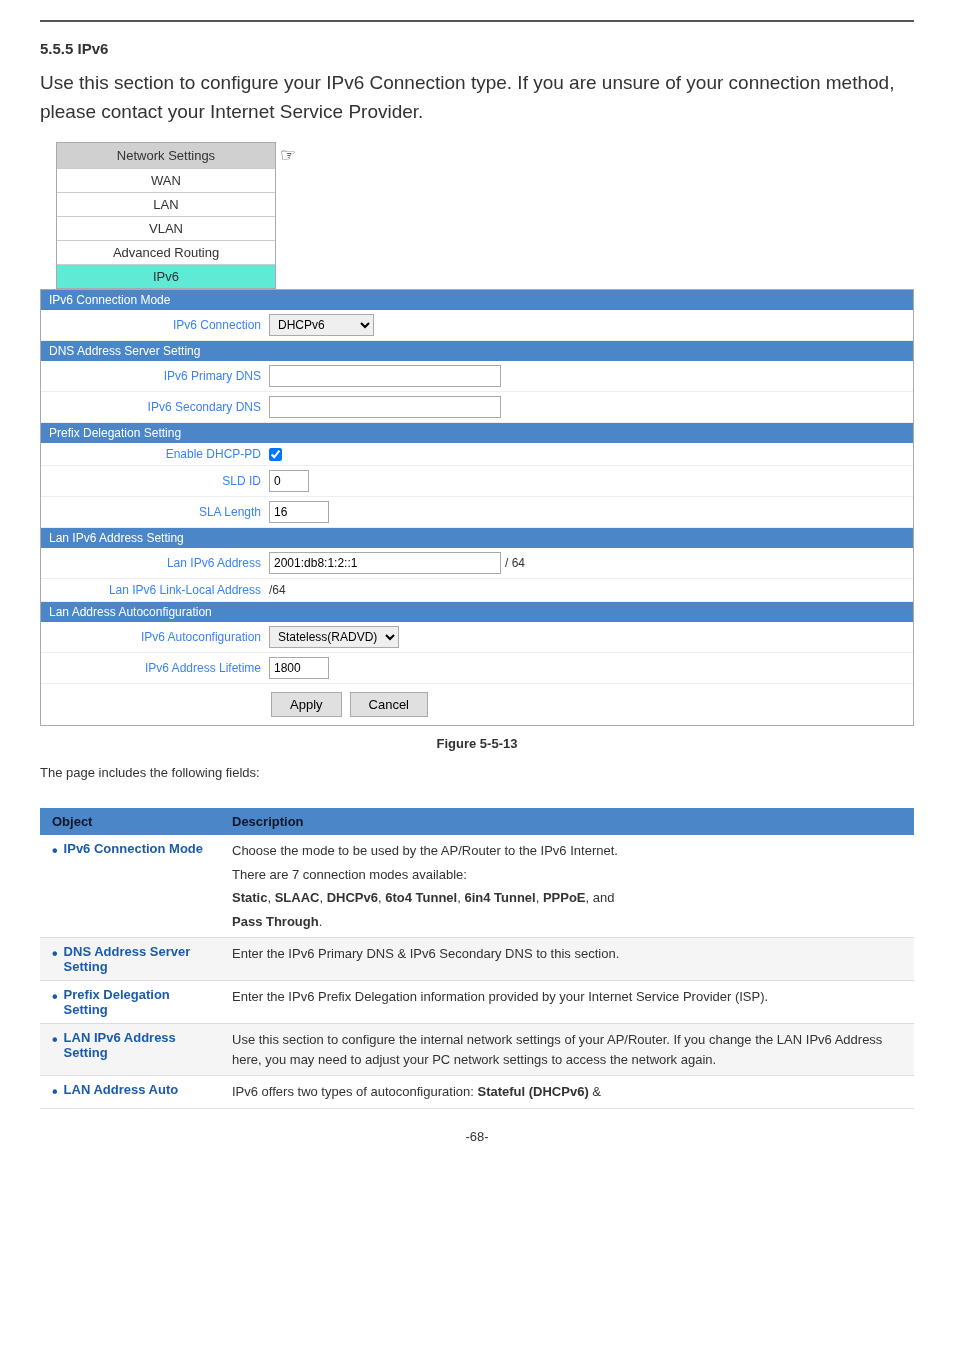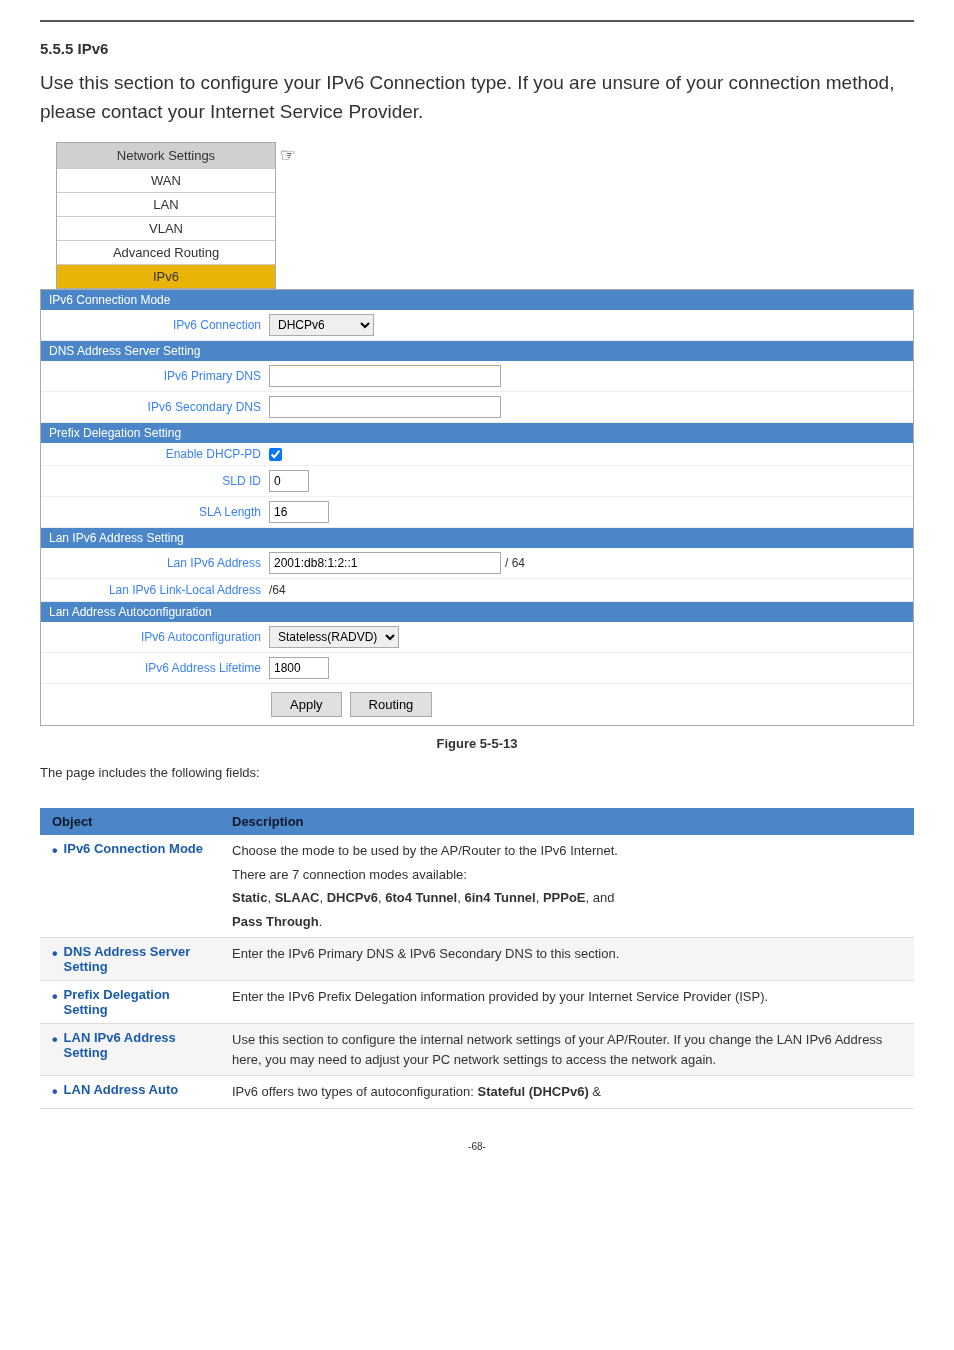--- a/index.html
+++ b/index.html
@@ -41,21 +41,21 @@
       font-weight: normal;
     }
     .network-menu .menu-item {
       text-align: center;
       padding: 4px 0;
       font-size: 13px;
       cursor: pointer;
       border-top: 1px solid #ccc;
     }
     .network-menu .menu-item.active {
-      background: #eab308;
+      background: #5eead4;
       font-weight: normal;
     }
 
     
     .config-panel {
       border: 1px solid #aaa;
       width: 100%;
       margin-top: 0;
     }
     .config-section-header {
@@ -186,22 +186,22 @@
     }
     .desc-cell p {
       margin-bottom: 4px;
       line-height: 1.5;
     }
     .desc-cell p:last-child {
       margin-bottom: 0;
     }
     .page-num {
       text-align: center;
-      font-size: 10px;
-      margin-top: 32px;
+      font-size: 13px;
+      margin-top: 20px;
     }
 
     .menu-wrapper {
       display: flex;
       align-items: flex-start;
       margin-bottom: 0;
     }
     .cursor-icon {
       font-size: 18px;
       margin-left: 4px;
@@ -308,21 +308,21 @@
   </div>
   <div class="config-row">
     <div class="config-label">IPv6 Address Lifetime</div>
     <div class="config-value">
       <input type="text" class="medium-input" value="1800" style="">
     </div>
   </div>
 
   <div class="button-row">
     <button class="btn btn-apply">Apply</button>
-    <button class="btn">Routing</button>
+    <button class="btn">Cancel</button>
   </div>
 
 </div>
 
 <p class="figure-caption">Figure 5-5-13</p>
 
 <p class="desc-text">The page includes the following fields:</p>
 
 <table class="desc-table">
   <thead>

